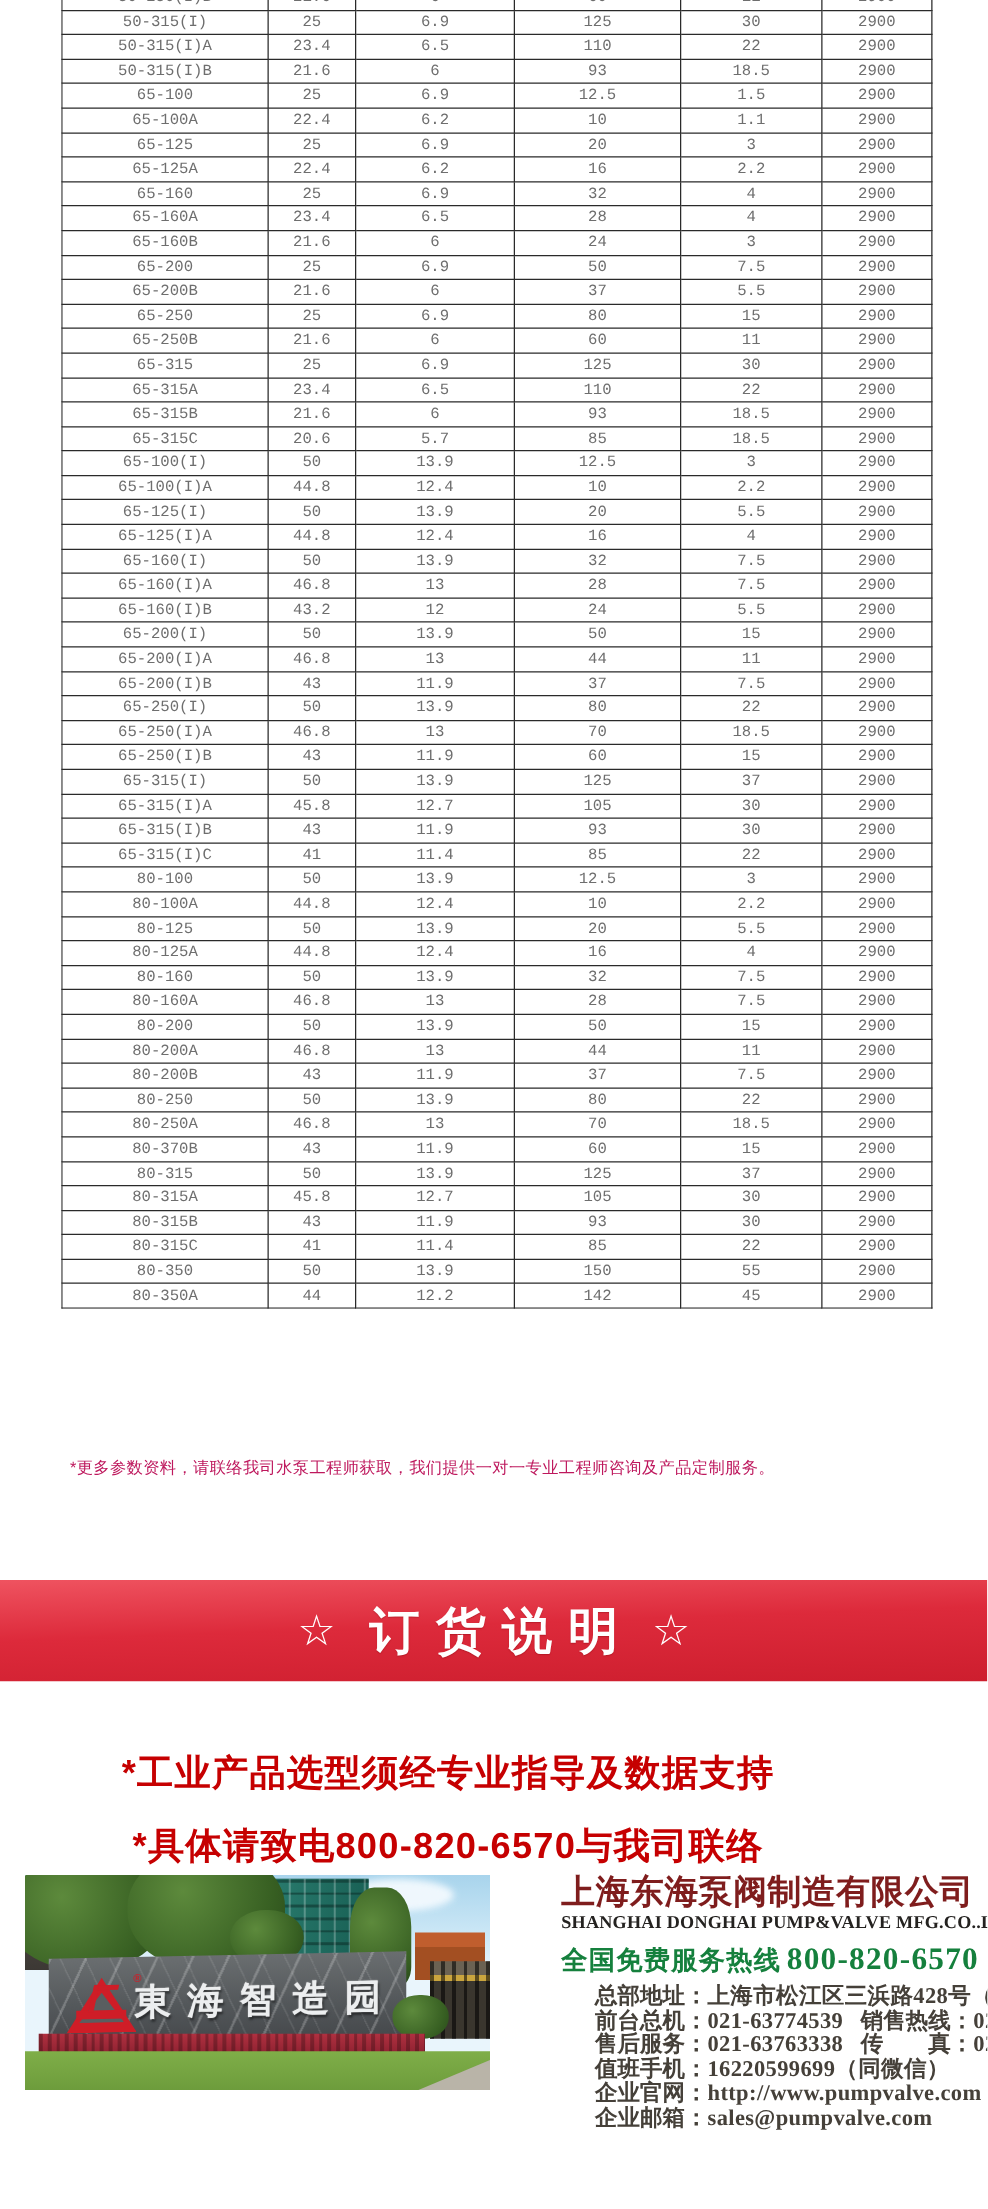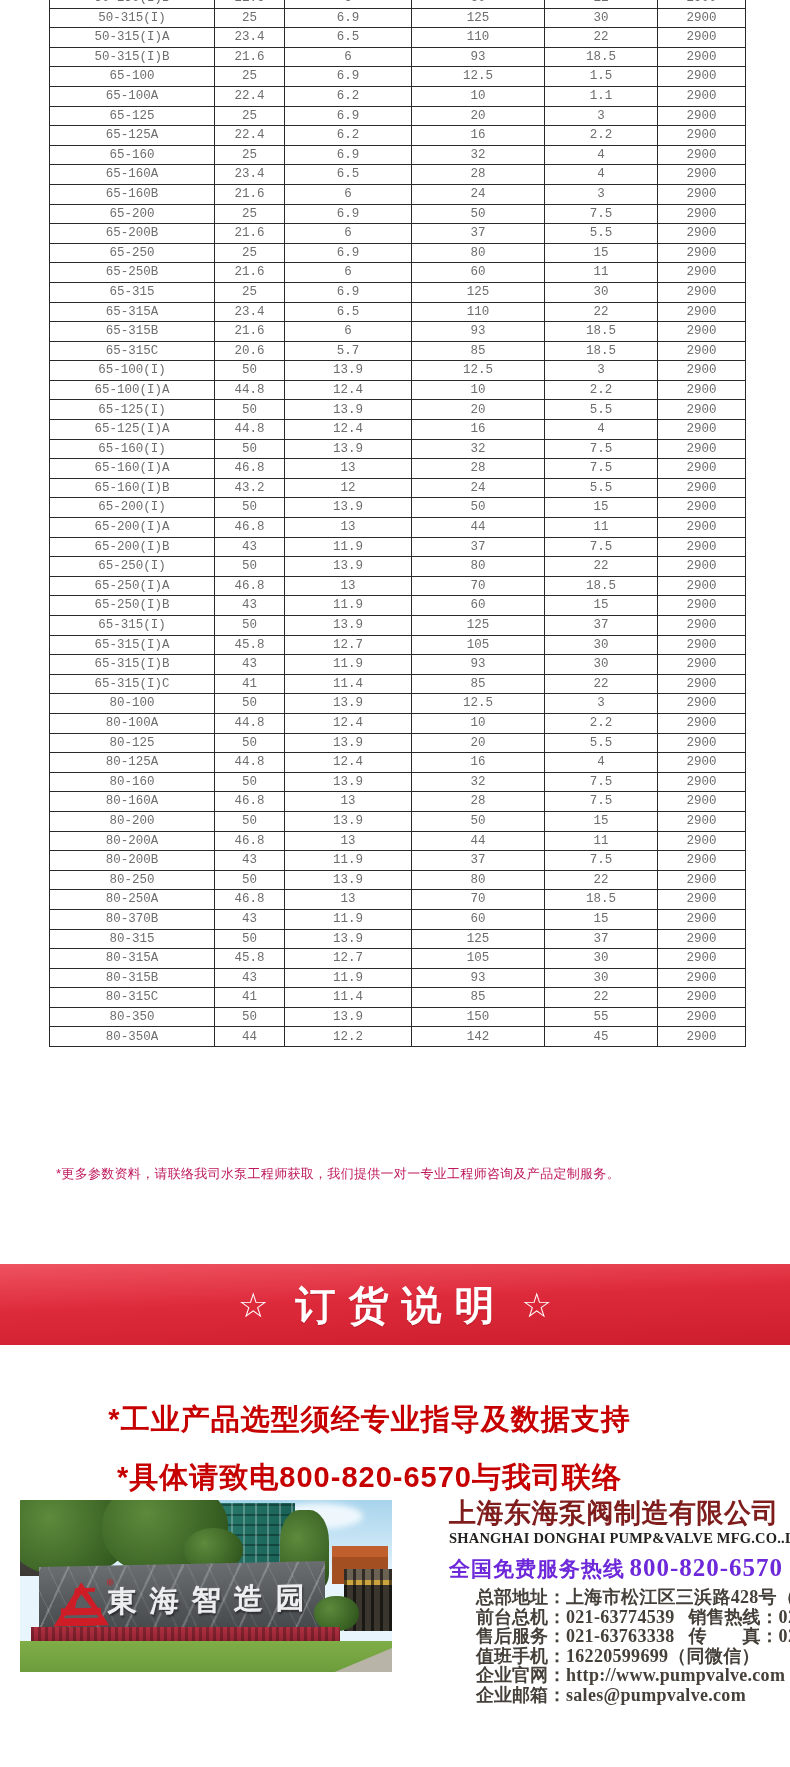--- a/index.html
+++ b/index.html
@@ -22,21 +22,21 @@
   
   .banner{position:absolute;left:0;top:1264px;width:790px;height:81px;
           background:linear-gradient(178deg,#ef5360 0%,#dd2a3b 45%,#cd1e2e 100%);
           display:flex;align-items:center;justify-content:center;
           color:#ffffff;font-weight:bold;}
   .banner .star{font-size:34px;line-height:1;margin:0 14px;}
   .banner .btitle{font-size:40px;letter-spacing:13px;text-indent:13px;line-height:1;
                   text-shadow:0 1px 1px rgba(120,0,10,.35);}
 
   
-  .order-lines{position:absolute;left:15px;top:1396px;width:709px;text-align:center;}
+  .order-lines{position:absolute;left:4px;top:1396px;width:709px;text-align:center;}
   .order-lines p{margin:0 0 12px 0;font-size:29px;line-height:46px;font-weight:bold;
                  color:#c60001;letter-spacing:1px;}
 
   
   .photo{position:absolute;left:20px;top:1500px;width:372px;height:172px;overflow:hidden;
          background:linear-gradient(180deg,#a8d4ec 0%,#cfe9f7 30%,#e9f5fc 45%);}
   .ph{position:absolute;}
   .cloud{background:#f6fbff;border-radius:50%;filter:blur(3px);opacity:.9;}
   .glassbldg{left:47%;top:2%;width:27%;height:42%;
              background:
@@ -76,21 +76,21 @@
         background:linear-gradient(180deg,#7fae48,#6d9c3c);}
   .path{right:0;bottom:0;width:22%;height:14%;background:#b9b4a8;
         clip-path:polygon(30% 100%,100% 0,100% 100%);}
 
   .info{position:absolute;left:449px;top:1498px;width:332px;}
   .company-cn{margin:0;font-size:27px;line-height:30px;font-weight:bold;color:#7f1d1d;
               white-space:nowrap;letter-spacing:0.5px;}
   .company-en{margin-top:2px;font-family:"Liberation Serif","DejaVu Serif",serif;
               font-weight:bold;font-size:14.5px;color:#242220;white-space:nowrap;
               letter-spacing:0.2px;}
-  .hotline{margin-top:7px;white-space:nowrap;color:#6d28d9;font-weight:bold;}
+  .hotline{margin-top:7px;white-space:nowrap;color:#15803d;font-weight:bold;}
   .hotline .hl{font-size:21px;letter-spacing:1px;}
   .hotline .hn{font-size:25px;font-family:"Liberation Serif","DejaVu Serif",serif;letter-spacing:1px;}
   .contacts{margin-top:5px;}
   .c-line{font-size:18px;line-height:19.5px;font-weight:bold;color:#454039;white-space:nowrap;margin-left:27px;}
   .c-label{color:#454039;}
   .c-value{font-family:"Liberation Serif","DejaVu Serif",serif;letter-spacing:0.3px;}
   .c-gap{display:inline-block;width:14px;}
 </style>
 </head>
 <body>

